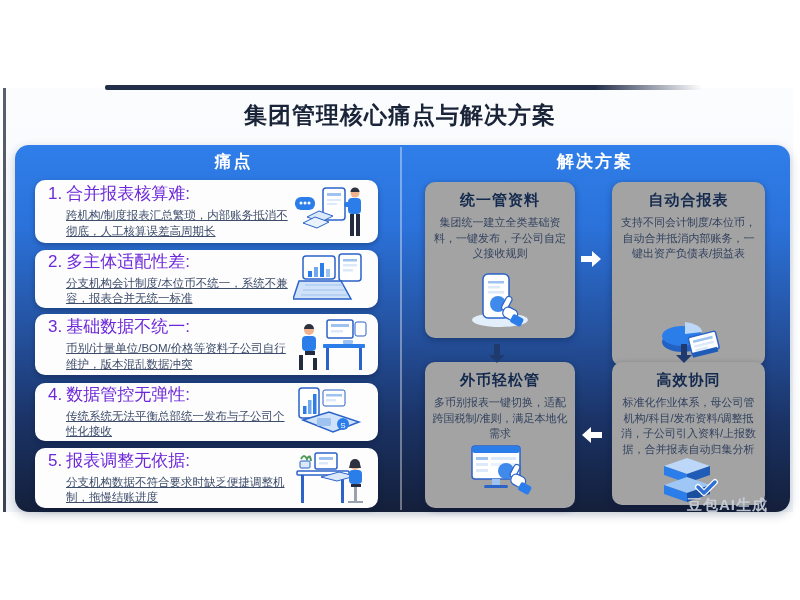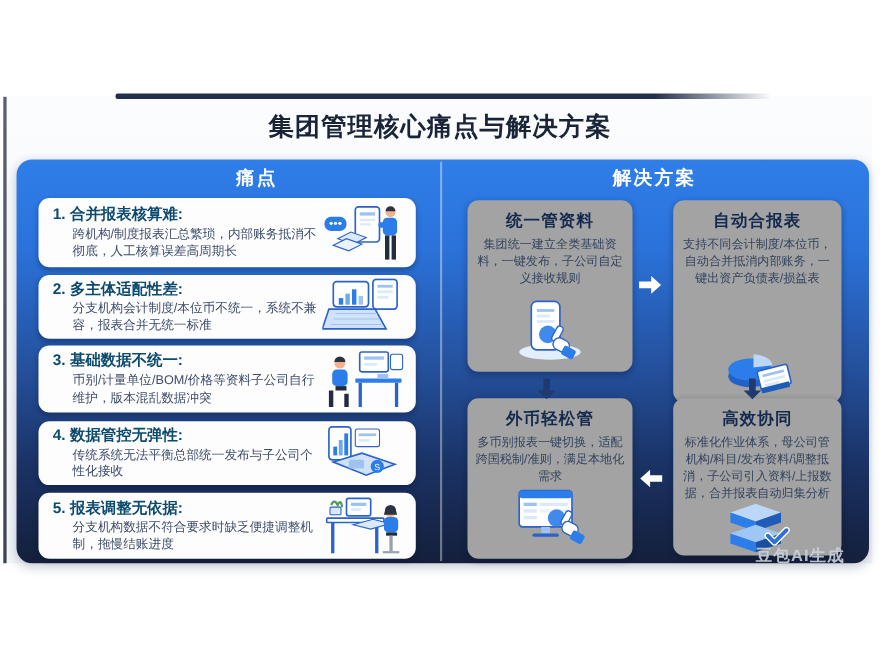--- a/index.html
+++ b/index.html
@@ -45,23 +45,23 @@
   .panel-header.left{left:15px;width:385px;padding-left:26px;}
   .panel-header.right{left:400px;width:390px;}
 
   
   .card{
     position:absolute;left:35px;width:343px;background:#fdfdfe;border-radius:10px;
     box-shadow:0 2px 5px rgba(8,20,50,.35);
     display:flex;align-items:center;padding:6px 8px 6px 13px;box-sizing:border-box;
   }
   .card-text{flex:1;min-width:0;}
-  .card-title{font-size:14px;font-weight:bold;color:#0c4a6e;line-height:1.35;}
+  .card-title{font-size:17px;font-weight:normal;color:#6d28d9;line-height:1.35;}
   .card-title .num{margin-right:4px;}
-  .card-desc{font-size:11.5px;color:#3e4d6a;line-height:1.38;margin-left:18px;margin-top:2px;}
+  .card-desc{font-size:11.5px;color:#3e4d6a;line-height:1.38;margin-left:18px;margin-top:2px;text-decoration:underline;}
   .card-icon{width:80px;flex:0 0 80px;display:flex;align-items:center;justify-content:center;}
 
   
   .box{
     position:absolute;background:#a3a3a3;border-radius:10px;
     box-shadow:0 2px 6px rgba(8,20,50,.35);
     display:flex;flex-direction:column;align-items:center;
     padding:9px 7px 6px;box-sizing:border-box;text-align:center;
   }
   .box-title{font-size:15px;font-weight:bold;color:#13294e;letter-spacing:1px;}

